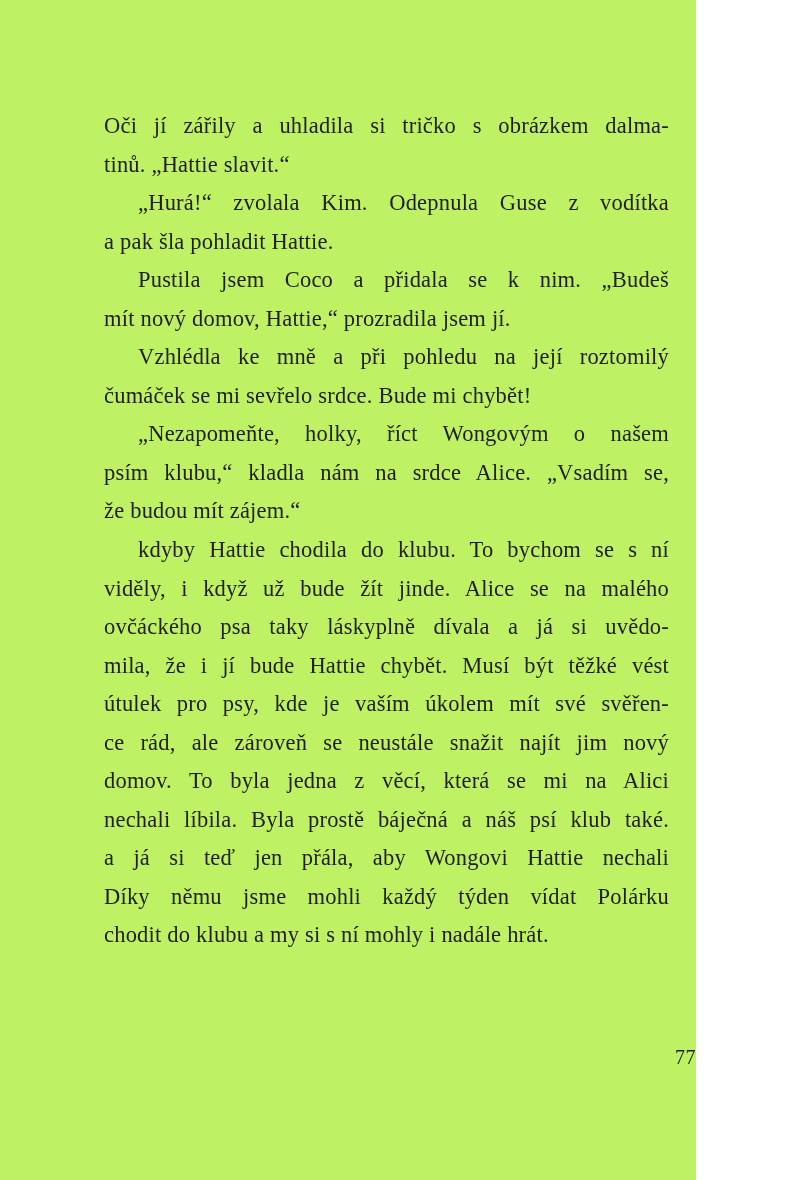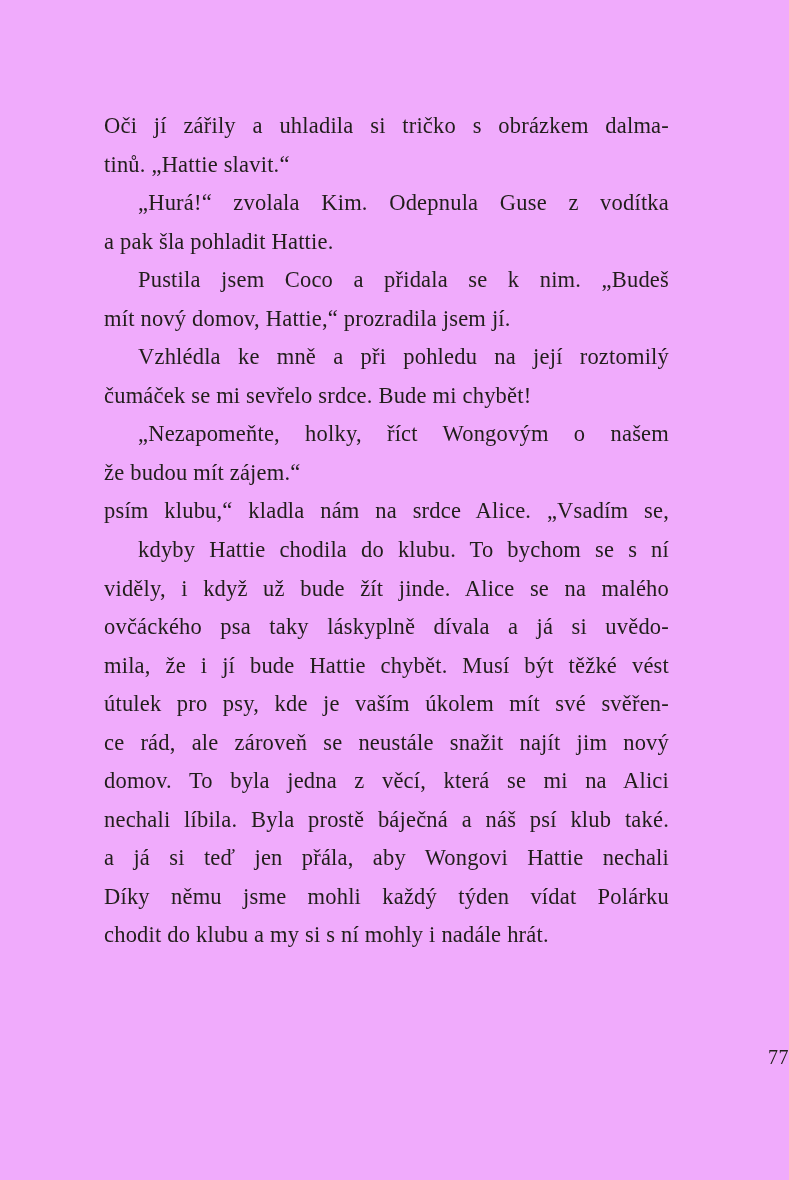--- a/index.html
+++ b/index.html
@@ -2,23 +2,23 @@
 <html><head>
 <meta charset="utf-8">
 <style>
   html, body {
     margin: 0;
     padding: 0;
     background: #ffffff;
   }
   .page {
     position: relative;
-    width: 789px;
+    width: 696px;
     height: 1180px;
-    background: #f0abfc;
+    background: #bef264;
     font-family: "Liberation Serif", "DejaVu Serif", serif;
     color: #211e1b;
     overflow: hidden;
   }
   .text-block {
     position: absolute;
     left: 104px;
     top: 107px;
     width: 565px;
     font-size: 22.5px;
@@ -65,22 +65,22 @@
       <p class="indented">
         <span class="line just">Pustila jsem Coco a přidala se k nim. „Budeš</span>
         <span class="line">mít nový domov, Hattie,“ prozradila jsem jí.</span>
       </p>
       <p class="indented">
         <span class="line just">Vzhlédla ke mně a při pohledu na její roztomilý</span>
         <span class="line">čumáček se mi sevřelo srdce. Bude mi chybět!</span>
       </p>
       <p class="indented">
         <span class="line just">„Nezapomeňte, holky, říct Wongovým o našem</span>
+        <span class="line just">psím klubu,“ kladla nám na srdce Alice. „Vsadím se,</span>
         <span class="line">že budou mít zájem.“</span>
-        <span class="line just">psím klubu,“ kladla nám na srdce Alice. „Vsadím se,</span>
       </p>
       <p class="indented">
         <span class="line just">kdyby Hattie chodila do klubu. To bychom se s ní</span>
         <span class="line just">viděly, i když už bude žít jinde. Alice se na malého</span>
         <span class="line just">ovčáckého psa taky láskyplně dívala a já si uvědo-</span>
         <span class="line just">mila, že i jí bude Hattie chybět. Musí být těžké vést</span>
         <span class="line just">útulek pro psy, kde je vaším úkolem mít své svěřen-</span>
         <span class="line just">ce rád, ale zároveň se neustále snažit najít jim nový</span>
         <span class="line just">domov. To byla jedna z věcí, která se mi na Alici</span>
         <span class="line just">nechali líbila. Byla prostě báječná a náš psí klub také.</span>

